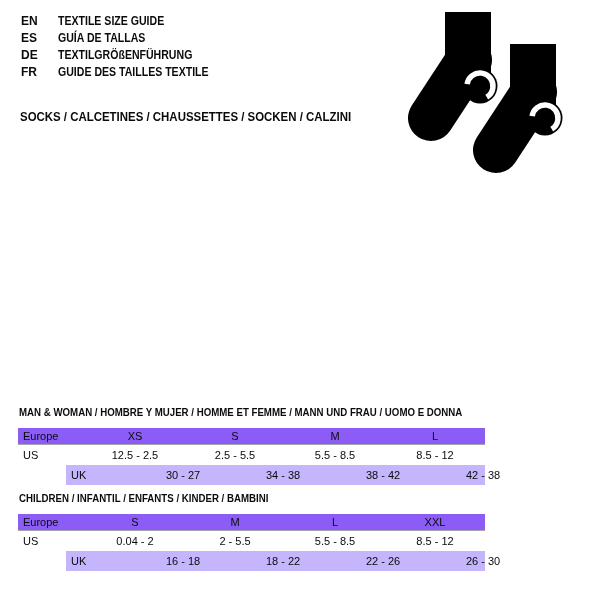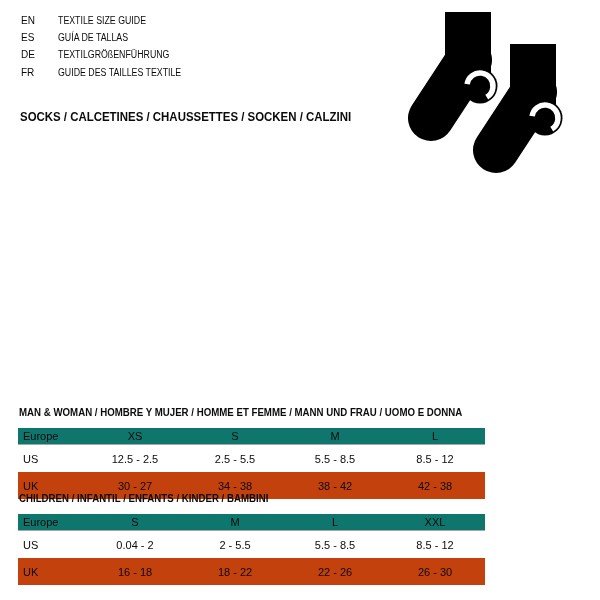--- a/index.html
+++ b/index.html
@@ -4,37 +4,37 @@
 <style>
   html,body { margin:0; padding:0; background:#ffffff; }
   .page {
     position:relative; width:600px; height:600px; background:#ffffff;
     font-family:"Liberation Sans", sans-serif; color:#0b0b0b; overflow:hidden;
   }
   .condensed { display:inline-block; transform:scaleX(.88); transform-origin:0 50%; white-space:nowrap; }
 
   
   .lang-block { position:absolute; left:21px; top:12px; }
-  .lang-row { display:flex; height:17.2px; align-items:center; font-weight:400; font-size:10px; }
+  .lang-row { display:flex; height:17.2px; align-items:center; font-weight:700; font-size:12px; }
   .lang-code { flex:0 0 37px; }
 
   
   .socks-line { position:absolute; left:20px; top:109px; font-weight:700; font-size:13px; }
 
   
   .sock-icon { position:absolute; left:403px; top:8px; width:165px; height:178px; }
 
   
   .size-table { position:absolute; left:18px; width:467px; font-size:11px; }
   .size-table.adults { top:406px; }
   .size-table.children { top:492px; }
   .table-title { font-weight:700; font-size:11px; height:13px; margin-bottom:9px; margin-left:1px; }
-  .t-row { display:flex; align-items:center; height:27px; }
-  .t-header { height:16px; background:#0f766e; border-bottom:1px solid #a6a6a6; }
-  .t-alt { background:#c2410c; }
+  .t-row { display:flex; align-items:center; height:20px; }
+  .t-header { height:16px; background:#8b5cf6; border-bottom:1px solid #a6a6a6; }
+  .t-alt { background:#c4b5fd;margin-left:48px; }
   .t-cell { flex:0 0 100px; text-align:center; }
   .t-cell.first { flex:0 0 67px; text-align:left; padding-left:5px; box-sizing:border-box; }
 </style>
 </head>
 <body>
 
 <div class="page">
 
   <div class="lang-block">
     <div class="lang-row">

